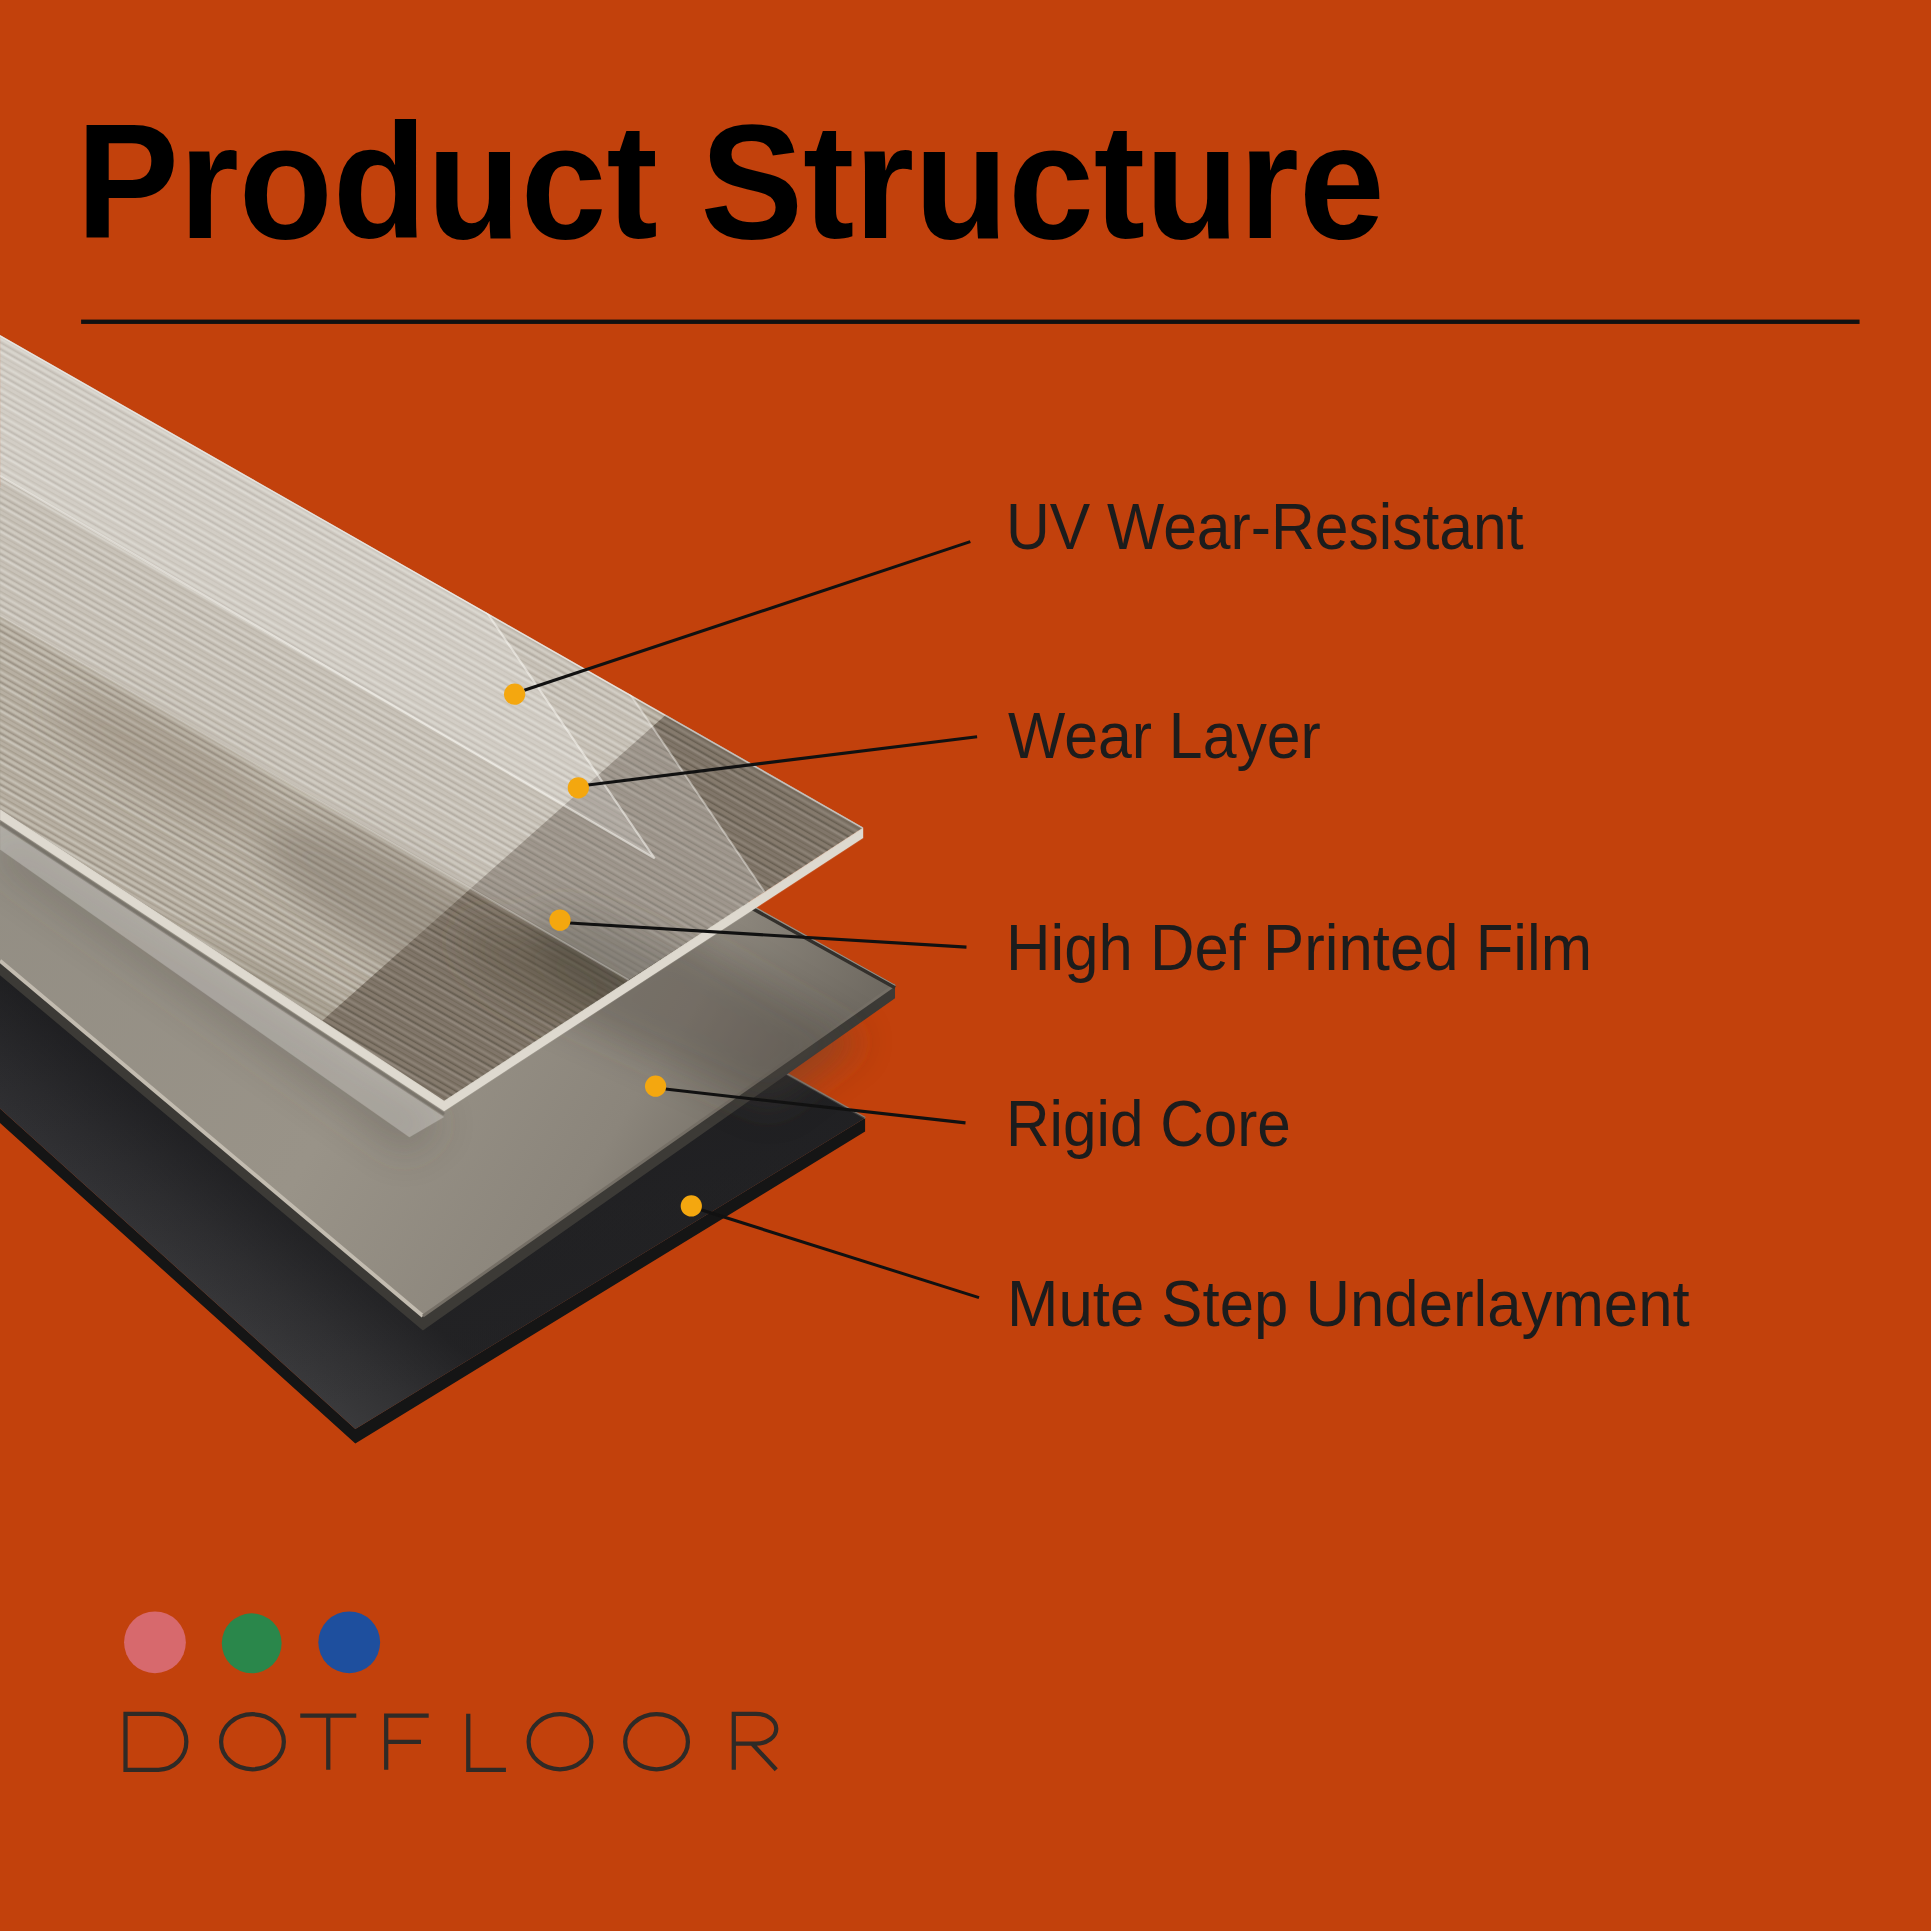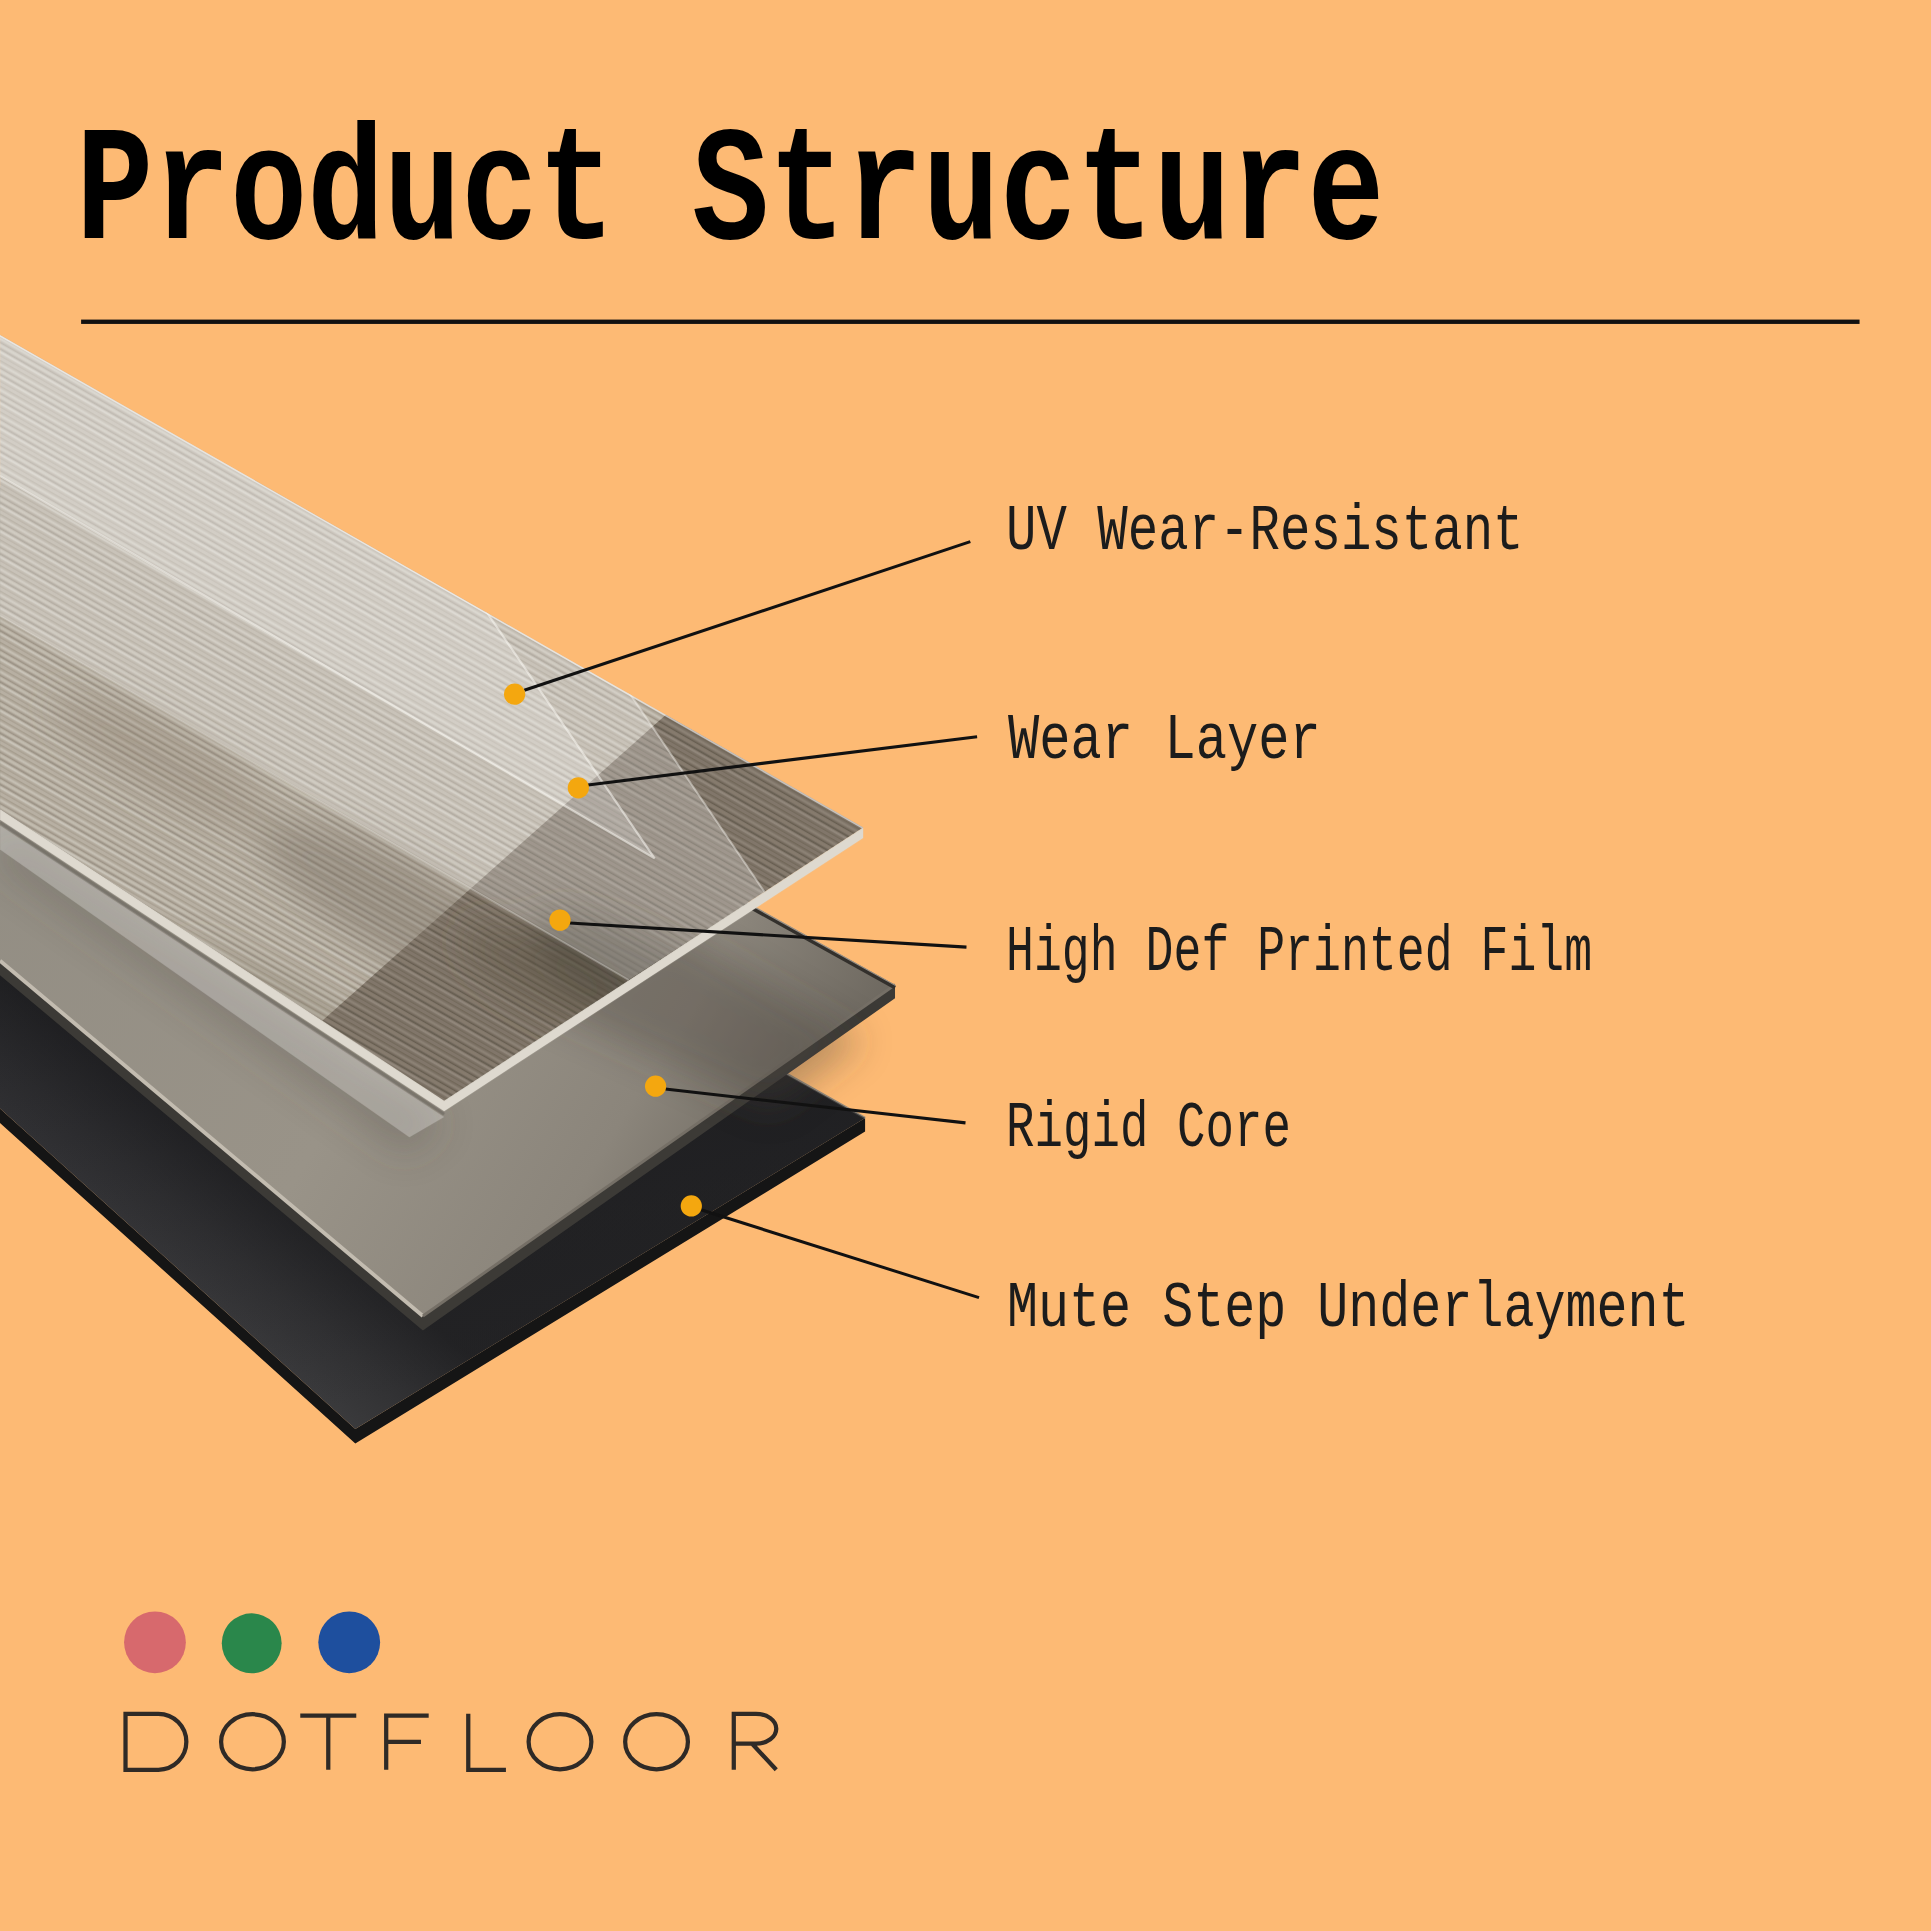--- a/index.html
+++ b/index.html
@@ -1,17 +1,17 @@
 <!DOCTYPE html>
 <html><head>
 <meta charset="utf-8">
 <style>
   html,body{margin:0;padding:0;background:#ffffff;}
-  #canvas{position:relative;width:1931px;height:1931px;background:#fdba74;overflow:hidden;
-          font-family:Liberation Mono, monospace;}
+  #canvas{position:relative;width:1931px;height:1931px;background:#c2410c;overflow:hidden;
+          font-family:Liberation Sans, sans-serif;}
   svg{position:absolute;left:0;top:0;}
 </style>
 </head>
 <body>
 <div id="canvas">
 <svg width="1931" height="1931" viewBox="0 0 2000 2000">
   <defs>
 
     <pattern id="woodL" patternUnits="userSpaceOnUse" width="900" height="23" patternTransform="rotate(29.9)">
       <rect width="900" height="23" fill="#b8b0a3"></rect>

